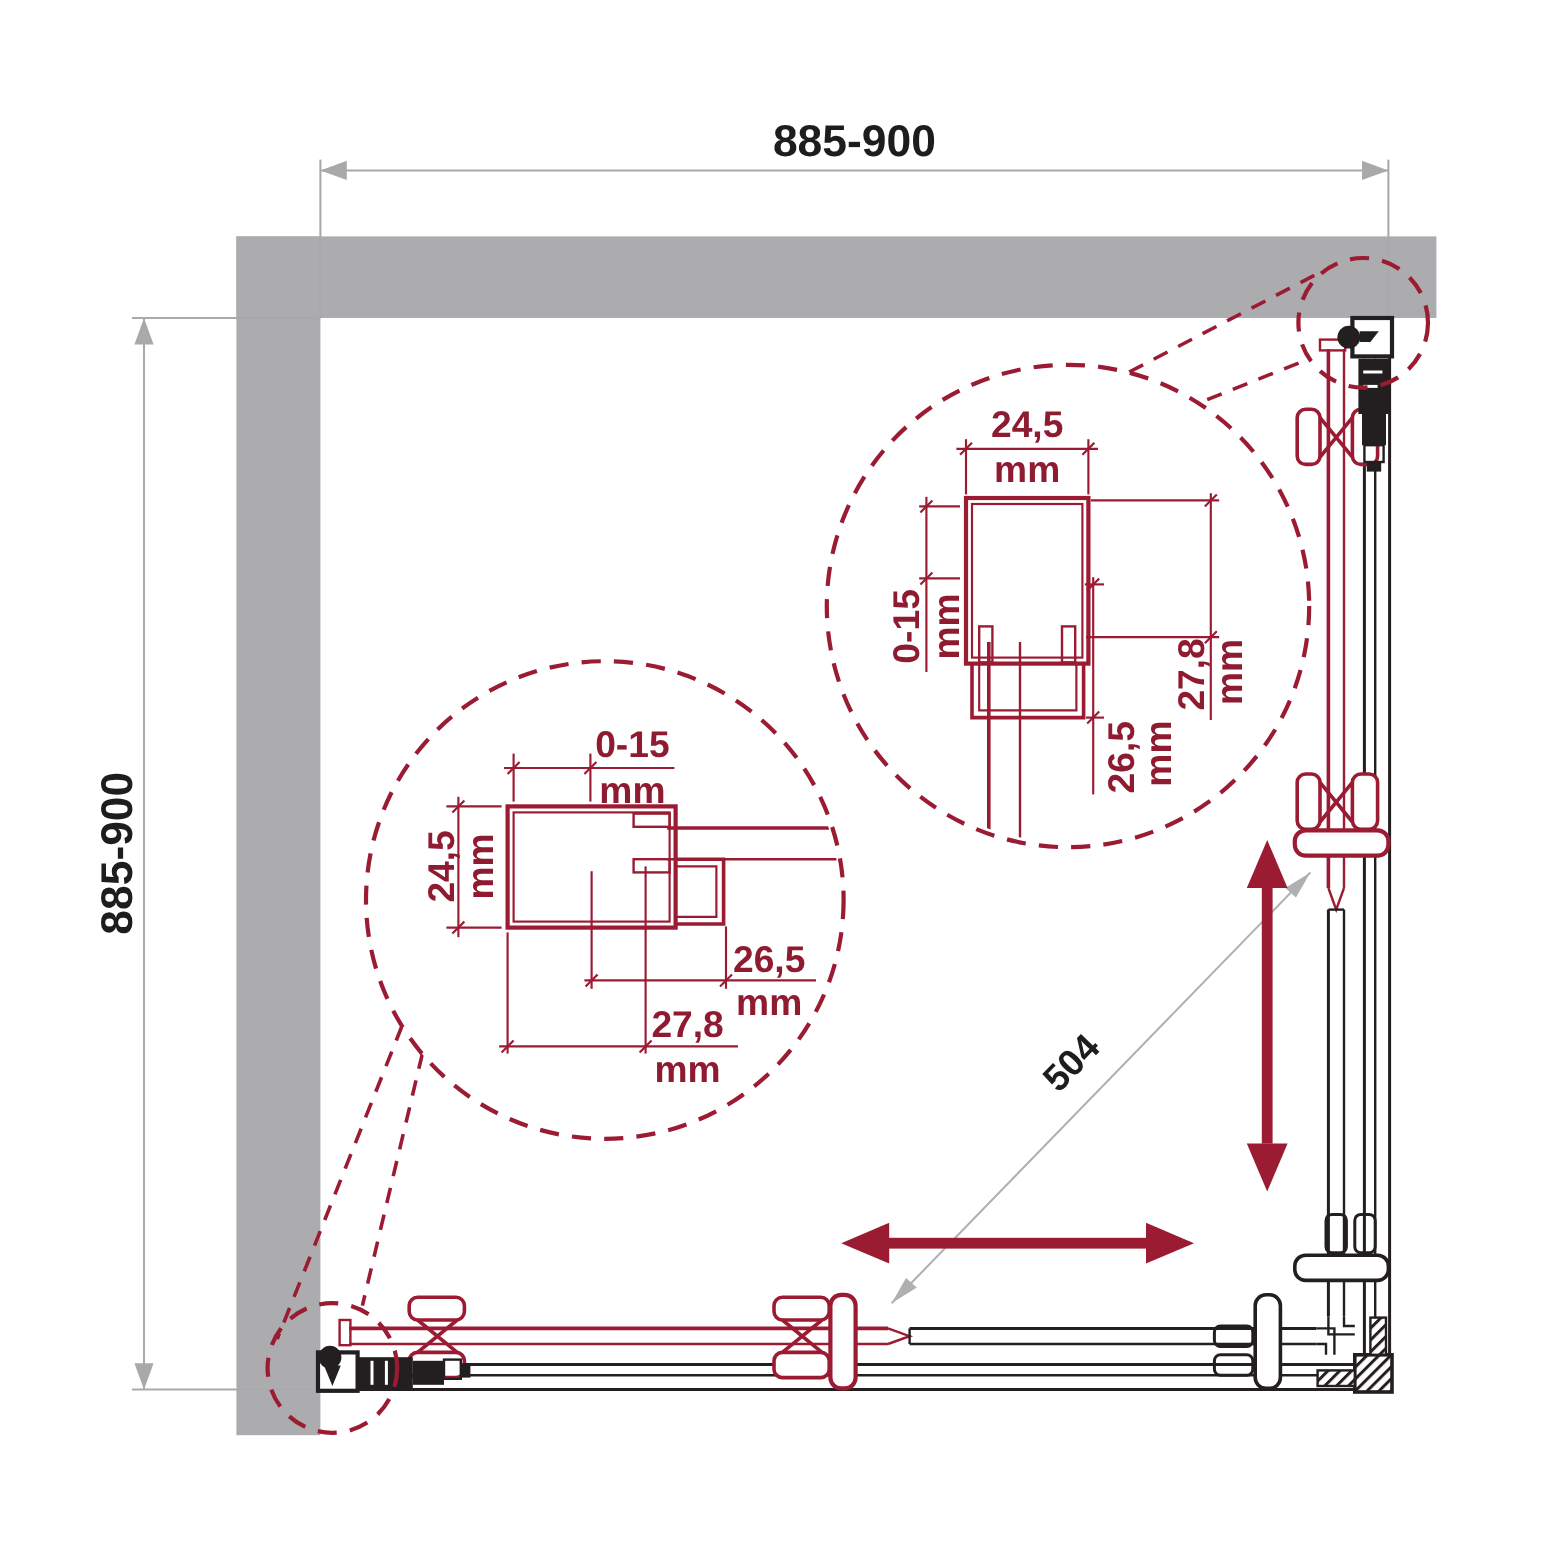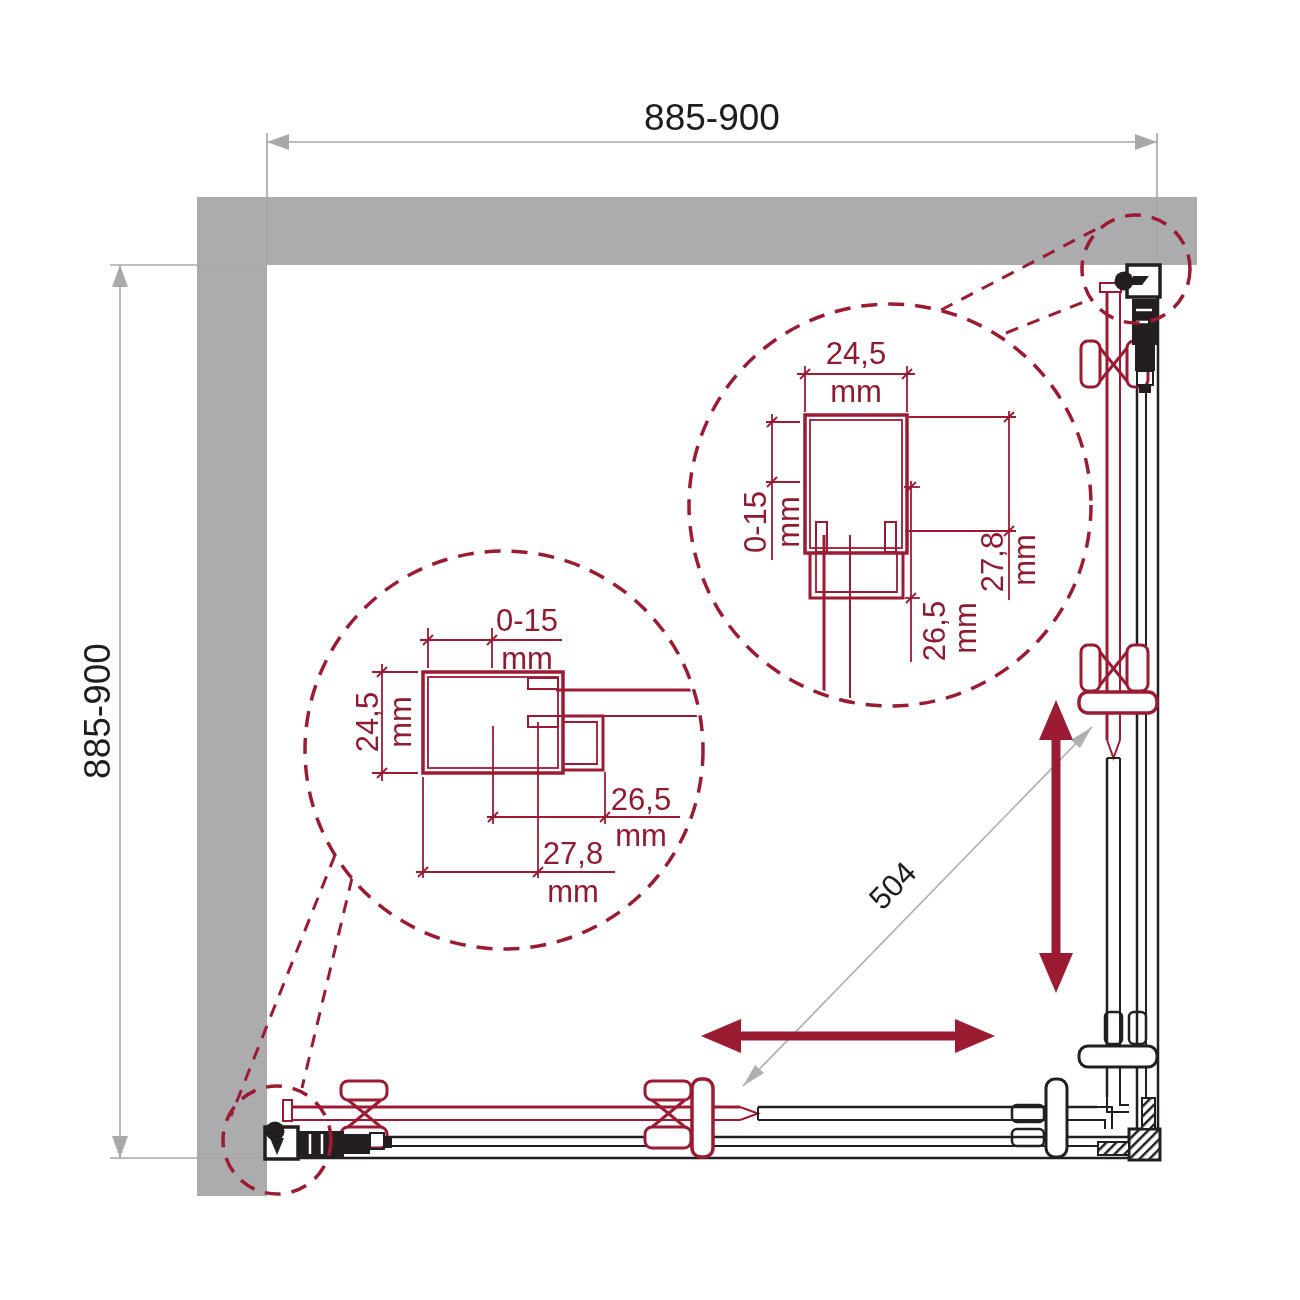--- a/index.html
+++ b/index.html
@@ -1,17 +1,17 @@
 <!DOCTYPE html>
 <html><head>
 <meta charset="utf-8">
 <style>
   html,body{margin:0;padding:0;background:#fff;}
   #stage{position:relative;width:1300px;height:1300px;background:#fff;overflow:hidden;
-         font-family:"Liberation Sans", sans-serif;}
+         font-family:"Liberation Sans", sans-serif;font-weight:bold;}
   svg{position:absolute;left:0;top:0;}
   .dimline{stroke:#a9a9ab;stroke-width:1.7;fill:none;}
   .dimarrow{fill:#a9a9ab;stroke:none;}
   .dimtext{fill:#1d1d1f;font-size:37px;font-family:"Liberation Sans",sans-serif;}
   .dtext{fill:#1d1d1f;font-size:31px;font-family:"Liberation Sans",sans-serif;}
   .red2{stroke:#9b1b33;stroke-width:2;fill:none;}
   .red3{stroke:#9b1b33;stroke-width:3;fill:none;}
   .red35{stroke:#9b1b33;stroke-width:3.5;fill:none;}
   .redfill{fill:#9b1b33;stroke:none;}
   .rtext{fill:#8f1b31;font-size:31px;font-family:"Liberation Sans",sans-serif;}

